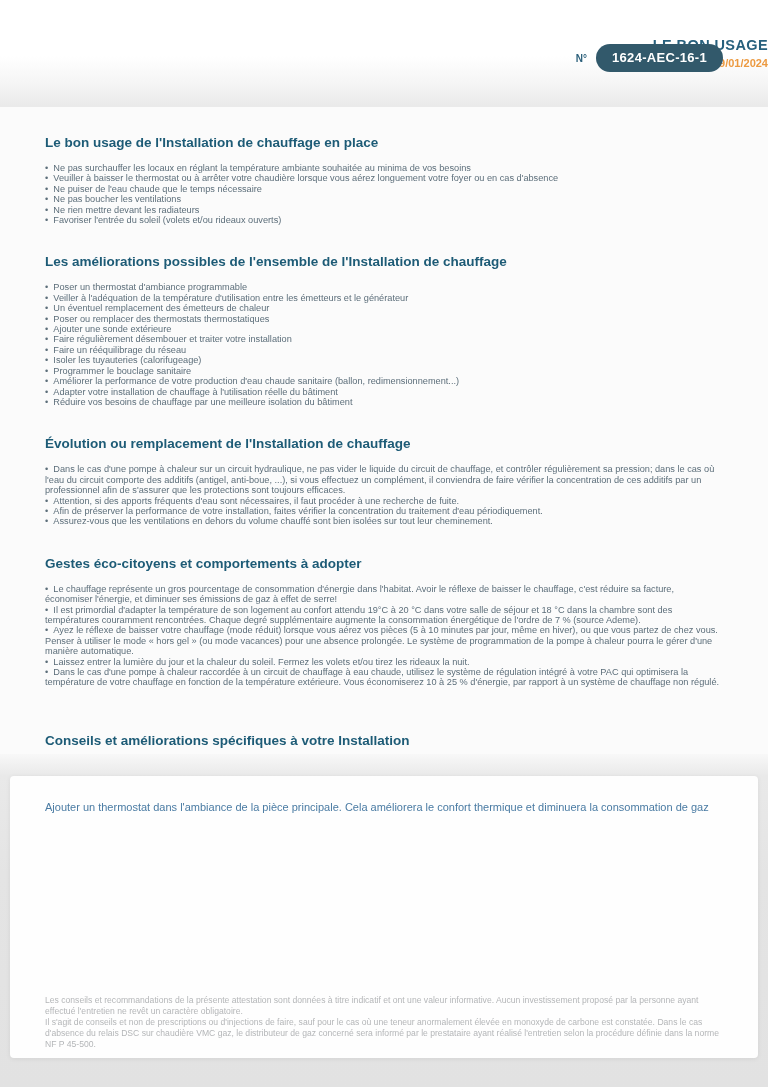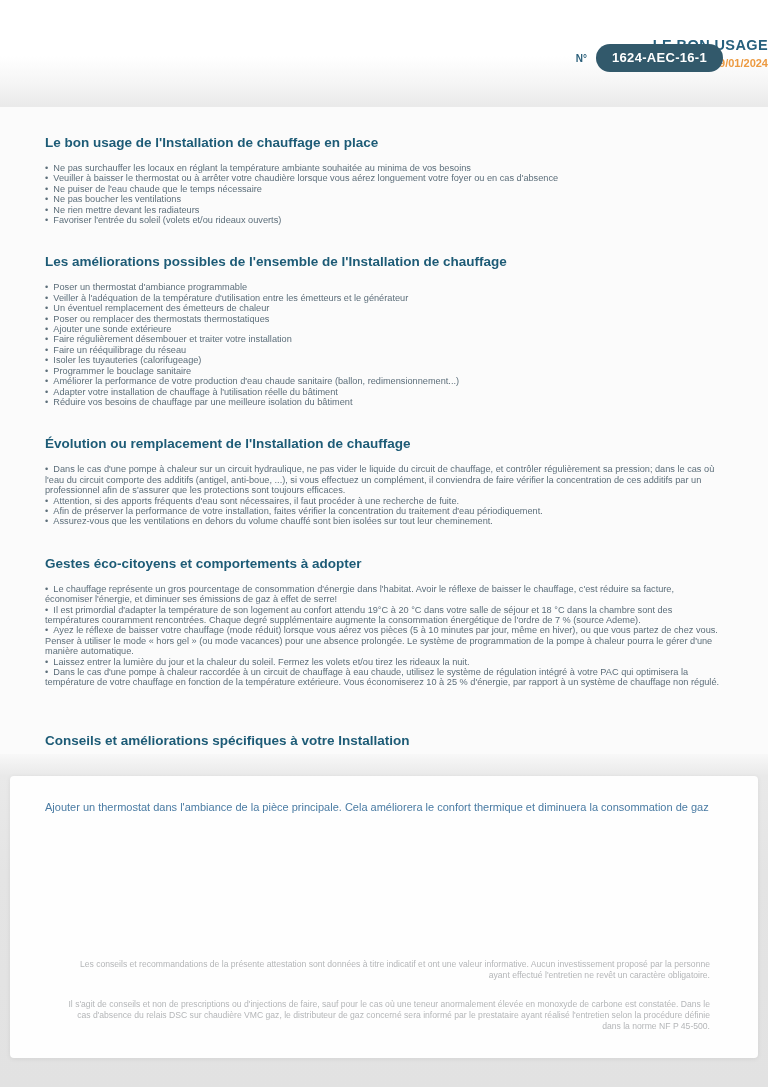--- a/index.html
+++ b/index.html
@@ -50,21 +50,21 @@
     box-shadow:0 1px 5px rgba(0,0,0,0.07);
   }
   .advice-text {
     padding:24px 35px 0 35px;
     font-size:11px; line-height:15px; color:#4a7ba3;
   }
   .footer-note {
     position:absolute; left:35px; right:30px; bottom:8px;
     font-size:8.6px; line-height:11px; color:#b4b6b8;
   }
-  .footer-note p { margin:18px;text-align:right; }
+  .footer-note p { margin:0; }
 </style>
 </head>
 <body>
 
 <div>
 
   <div class="header-band">
     <div class="title-block">
       <div class="doc-title">LE BON USAGE</div>
       <div class="doc-date">09/01/2024</div>

